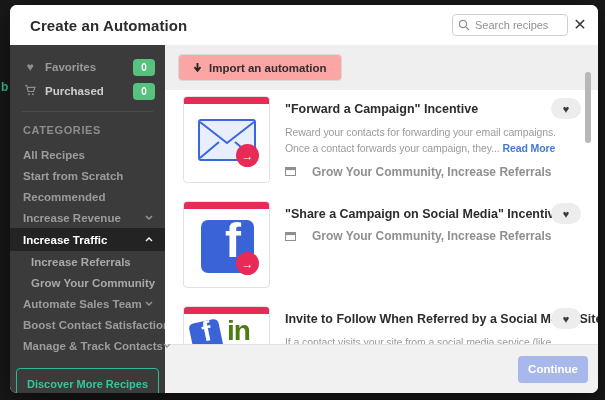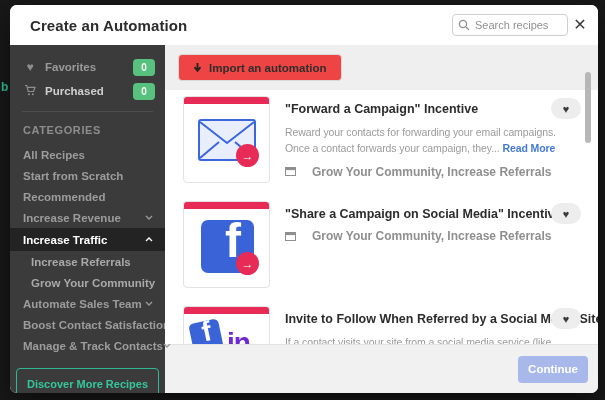--- a/index.html
+++ b/index.html
@@ -63,21 +63,21 @@
     background:transparent; border:1px solid #2eb996; border-radius:4px;
     color:#35c79a; font-size:11px; font-weight:bold; cursor:pointer;
     font-family:"Liberation Sans", sans-serif;
   }
 
   
   .rightcol{ flex:1; display:flex; flex-direction:column; min-width:0; }
   .main{ flex:1; position:relative; display:flex; flex-direction:column; min-height:0; background:#fff; }
   .import-bar{ flex:0 0 45px; background:#efefef; padding:9px 0 0 13px; }
   .import-btn{
-    height:27px; padding:0 14px; background:#ef4444; border:1px solid #d9d9d9; border-radius:4px;
+    height:27px; padding:0 14px; background:#fca5a5; border:1px solid #d9d9d9; border-radius:4px;
     font-size:11.5px; font-weight:bold; color:#2e2e2e; cursor:pointer;
     display:inline-flex; align-items:center; gap:7px;
     font-family:"Liberation Sans", sans-serif;
   }
   .list{ flex:1; overflow:hidden; padding:6px 0 0 18px; }
   .card{ display:flex; margin-bottom:18px; position:relative; }
   .thumb{
     flex:0 0 87px; width:87px; height:87px; background:#fff;
     border:1px solid #e2e2e2; border-radius:4px; position:relative; overflow:hidden;
   }
@@ -87,21 +87,21 @@
     background:#e82a57; color:#fff; font-size:12px; font-weight:bold;
     display:flex; align-items:center; justify-content:center;
   }
   .env{ position:absolute; left:14px; top:22px; }
   .env-circ{ left:52px; top:47px; }
   .fbsq{ position:absolute; left:17px; top:18px; width:53px; height:53px; background:#3a63d8; border-radius:7px; overflow:hidden; }
   .fglyph{ position:absolute; left:24px; top:-7px; font-size:48px; font-weight:bold; color:#fff; }
   .fb-circ{ left:52px; top:50px; }
   .minifb{ position:absolute; left:7px; top:14px; width:30px; height:30px; background:#3a63d8; border-radius:5px; transform:rotate(-12deg); overflow:hidden; }
   .minif{ position:absolute; left:12px; top:-5px; font-size:28px; font-weight:bold; color:#fff; }
-  .inlogo{ position:absolute; left:43px; top:20px; font-size:28px; font-weight:bold; color:#6d28d9; letter-spacing:-1px; }
+  .inlogo{ position:absolute; left:43px; top:8px; font-size:28px; font-weight:bold; color:#4d7c0f; letter-spacing:-1px; }
 
   .cbody{ margin-left:15px; width:282px; }
   .ctitle{ font-size:12.5px; font-weight:bold; color:#2c2c2c; margin:6px 0 8px; white-space:nowrap; }
   .cdesc{ font-size:10.5px; letter-spacing:-.1px; line-height:1.55; color:#9b9b9b; }
   .readmore{ color:#4479d4; font-weight:bold; text-decoration:none; cursor:pointer; }
   .ctags{ margin-top:8px; font-size:12px; font-weight:bold; color:#8f8f8f; display:flex; align-items:center; gap:16px; white-space:nowrap; }
   .heart-btn{
     position:absolute; right:17px; top:2px; width:30px; height:21px; border-radius:11px;
     background:#ededed; border:none; color:#3a3a3a; font-size:11px; cursor:pointer;
     display:flex; align-items:center; justify-content:center; padding:0;

